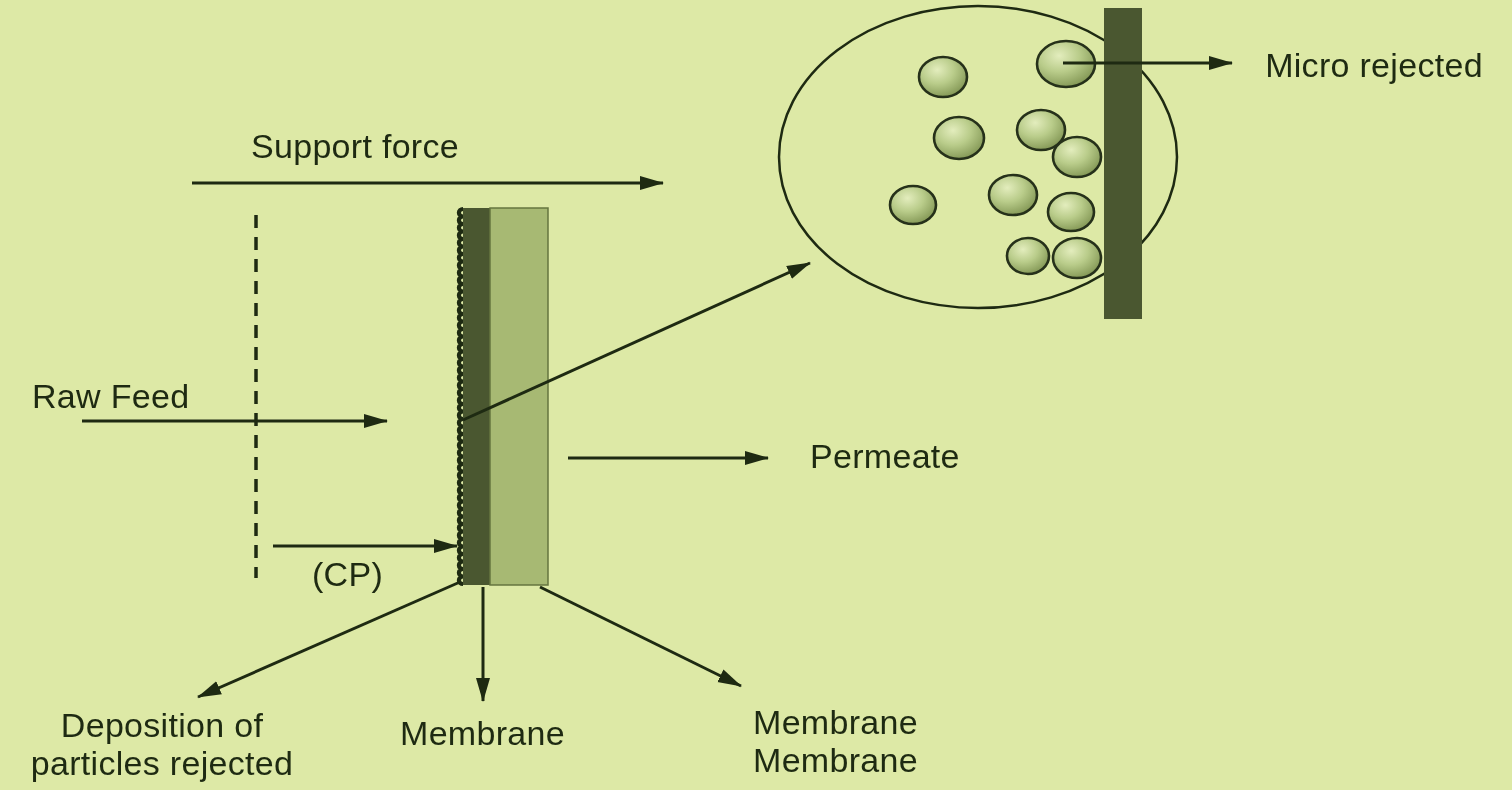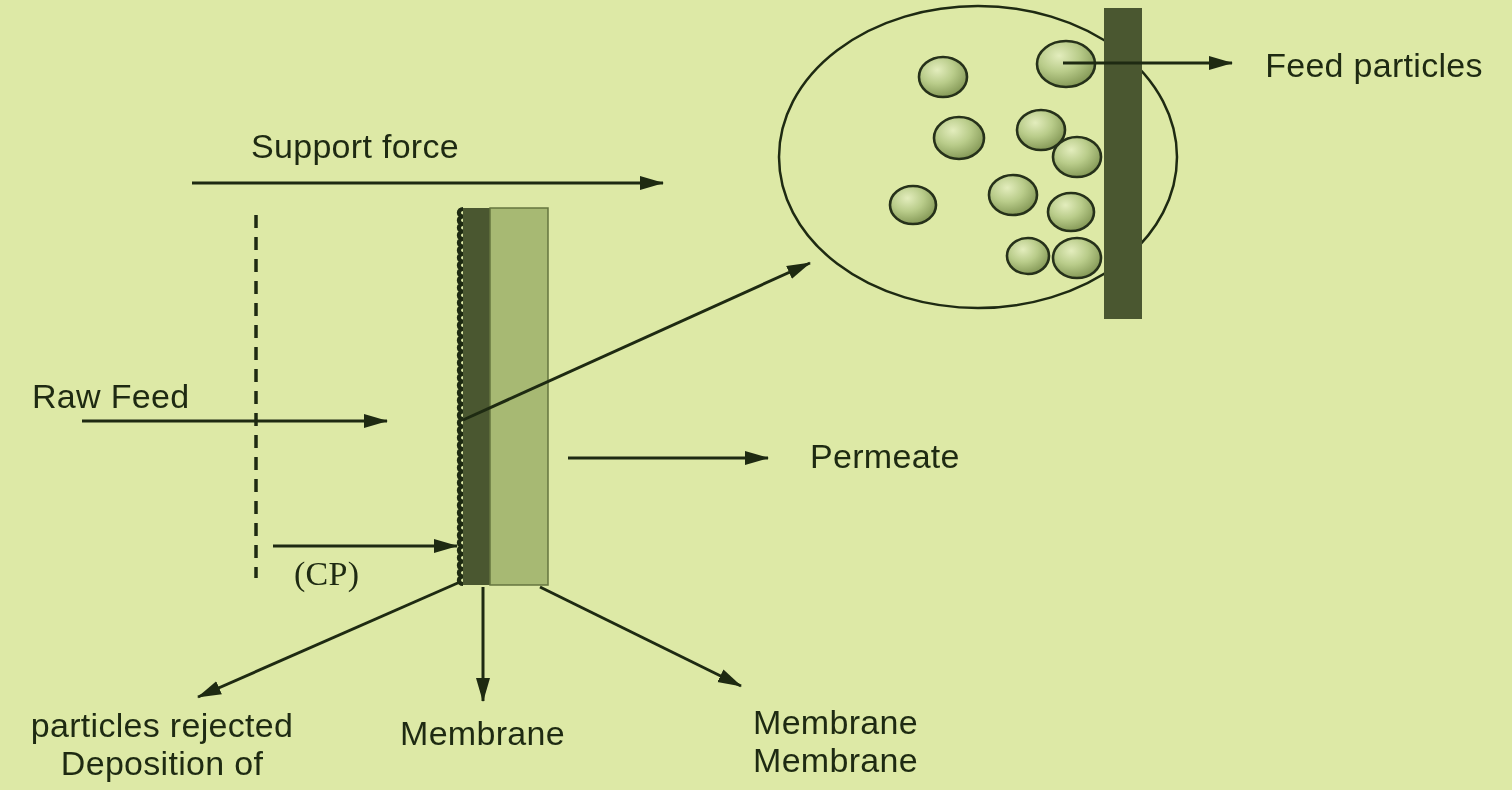--- a/index.html
+++ b/index.html
@@ -21,21 +21,21 @@
     font-size: 34px;
     line-height: 38px;
     color: #1e2a12;
     white-space: nowrap;
     letter-spacing: 0.3px;
   }
   .center { text-align: center; }
   .lbl span { display: block; }
   .lbl-driving   { left: 240px; top: 127px; width: 230px; }
   .lbl-rawfeed   { left: 32px;  top: 377px; }
-  .lbl-cp        { left: 294px; top: 555px; font-family: Liberation Serif, serif; }
+  .lbl-cp        { left: 312px; top: 555px; }
   .lbl-permeate  { left: 800px; top: 437px; margin-left: 10px; }
   .lbl-micro     { left: 1236px; top: 46px;  width: 276px; }
   .lbl-deposition{ left: 0px;   top: 706px; width: 324px; }
   .lbl-membrane  { left: 385px; top: 714px; width: 195px; }
   .lbl-support   { left: 718px; top: 703px; width: 235px; }
   .arrow-line { stroke: #1e2a12; stroke-width: 3; fill: none; }
   .thin-line  { stroke: #1e2a12; stroke-width: 2.5; fill: none; }
   .dashed     { stroke: #1e2a12; stroke-width: 3.5; stroke-dasharray: 13 9; fill: none; }
   .particle   { stroke: #26311a; stroke-width: 2.6; }
 </style>
@@ -99,26 +99,26 @@
 
   <div class="lbl lbl-driving center">Support force</div>
 
   <div class="lbl lbl-rawfeed">Raw Feed</div>
 
   <div class="lbl lbl-cp">(CP)</div>
 
   <div class="lbl lbl-permeate">Permeate</div>
 
   <div class="lbl lbl-micro center">
-    <span>Feed particles</span>
+    <span>Micro rejected</span>
   </div>
 
   <div class="lbl lbl-deposition center">
+    <span>Deposition of</span>
     <span>particles rejected</span>
-    <span>Deposition of</span>
   </div>
 
   <div class="lbl lbl-membrane center">Membrane</div>
 
   <div class="lbl lbl-support center">
     <span>Membrane</span>
     <span>Membrane</span>
   </div>
 
 </div>

